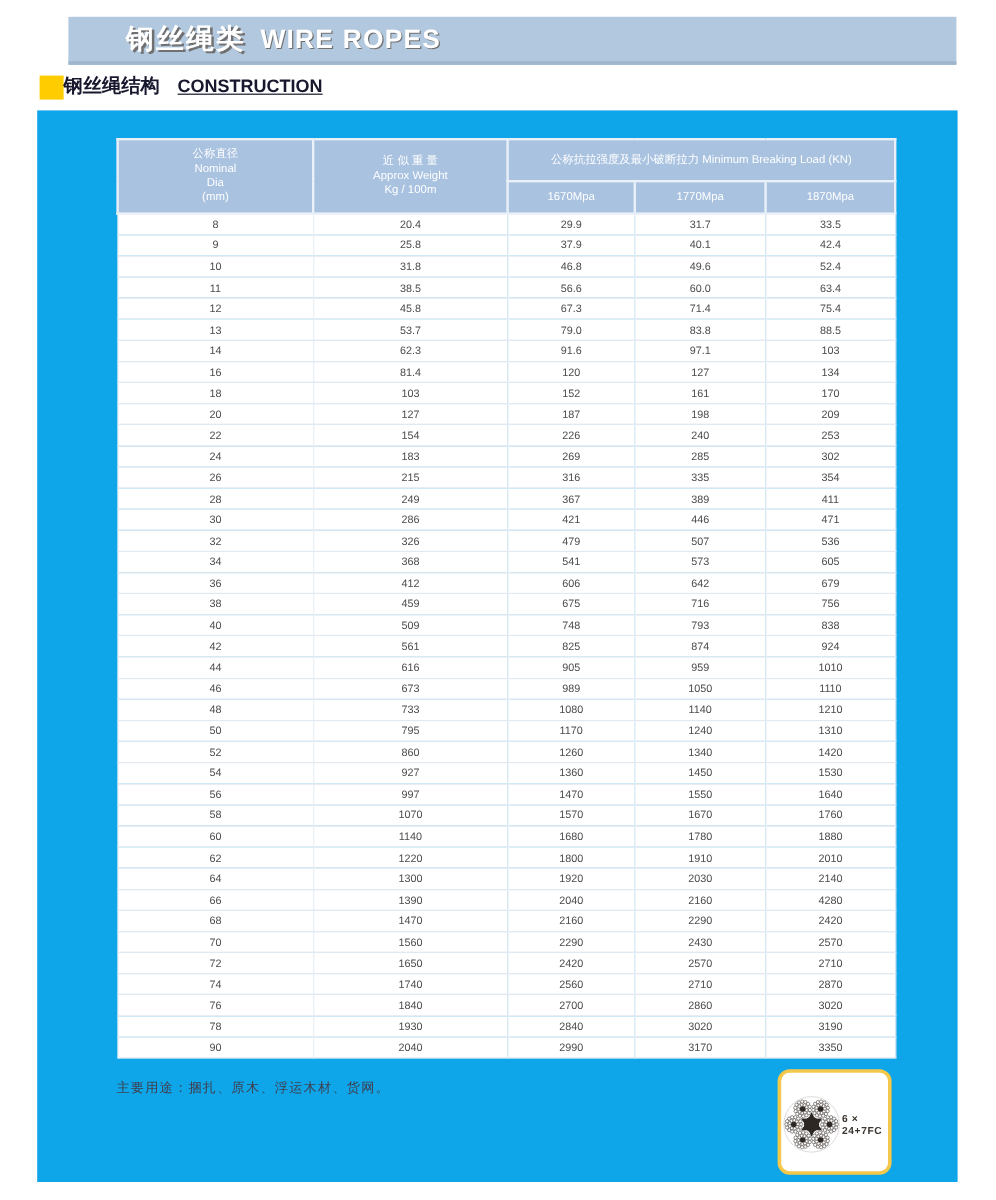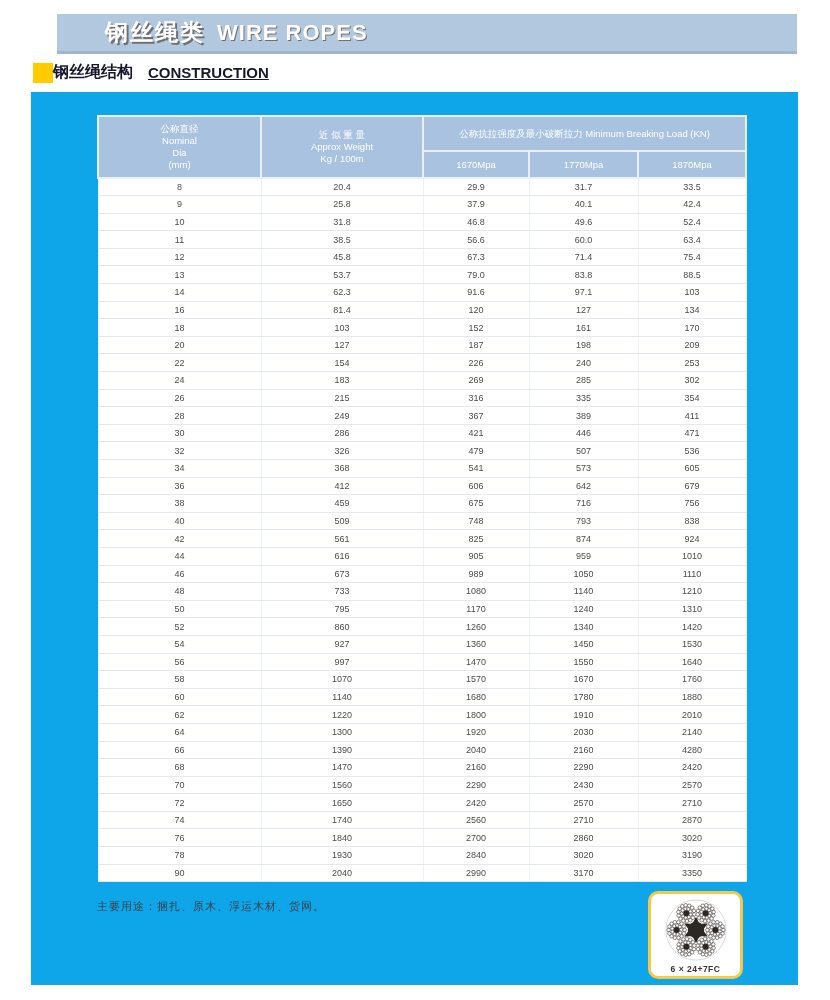--- a/index.html
+++ b/index.html
@@ -83,21 +83,21 @@
     position: absolute; left: 66px; top: 796px;
     font-size: 11px; color: #3f4150; letter-spacing: 1px; margin-top: 11px;
   }
   
   .diagram-box {
     position: absolute; left: 617px; top: 799px;
     width: 95px; height: 88px;
     background: #ffffff;
     border: 3px solid #f3c84b;
     border-radius: 10px;
-    display: flex; flex-direction: column; align-items: center;
+    display: flex; flex-direction: row; align-items: center;
     justify-content: flex-start;
     padding-top: 3px;
   }
   .diagram-box svg { width: 66px; height: 66px; }
   .diagram-label {
     font-size: 8.5px; font-weight: bold; color: #3a332d;
     margin-top: 1px; letter-spacing: 0.5px;
   }
 </style>
 </head>

